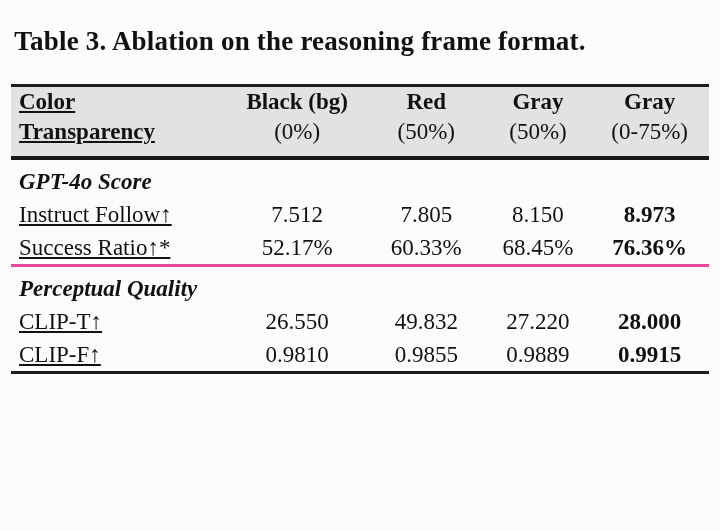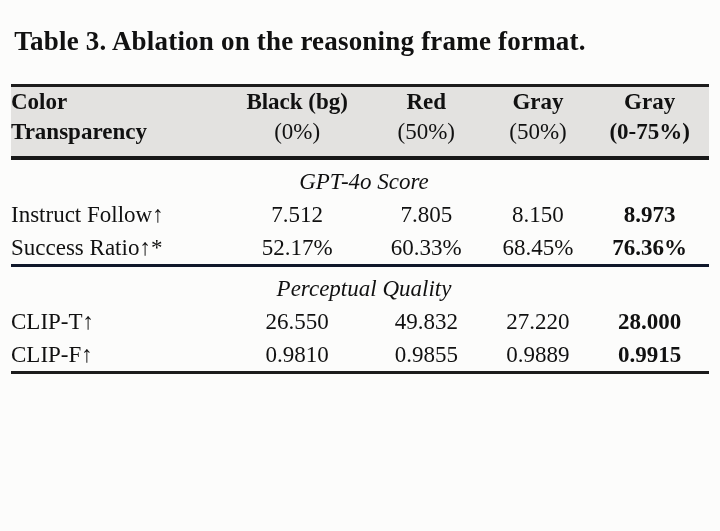--- a/index.html
+++ b/index.html
@@ -57,34 +57,36 @@
   tr.band-h1 td {
     font-weight: bold;
     line-height: 30px;
   }
   tr.band-h2 td {
     line-height: 30px;
     padding-bottom: 9px;
   }
   td.rowlabel {
     text-align: left;
-    padding-left: 0;
+    padding-left: 8px;
+    text-decoration: underline;
   }
   tr.band-h2 td.rowlabel { font-weight: bold; }
-  tr.band-h2 td.lastcol { font-weight: bold; text-align: center; }
+  tr.band-h2 td.lastcol { font-weight: normal; text-align: center; }
 
   
   tr.section-head td {
     font-style: italic;
-    text-align: center;
+    text-align: left;
     padding: 9px 0 3px 8px;
     line-height: 26px;
+    font-weight: bold;
   }
   tr.section-head.rule-heavy td { border-top: 4px solid #181818; }
-  tr.section-head.rule-mid td { border-top: 3px solid #0f172a; }
+  tr.section-head.rule-mid td { border-top: 3px solid #ec4899; }
   tr.datarow td { line-height: 33px; }
   tr.datarow td.lastcol { font-weight: bold; }
 </style>
 </head>
 <body>
 
 <div class="page">
 
   <div class="caption">Table 3. Ablation on the reasoning frame format.</div>
 

